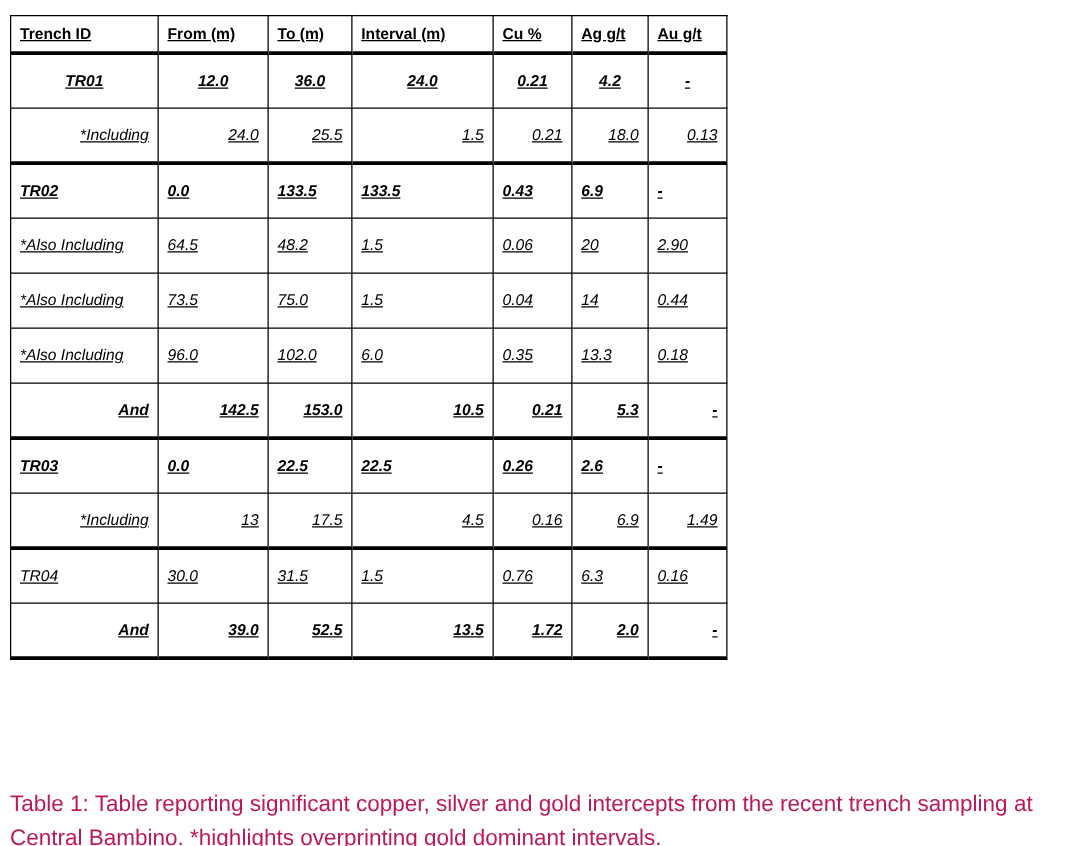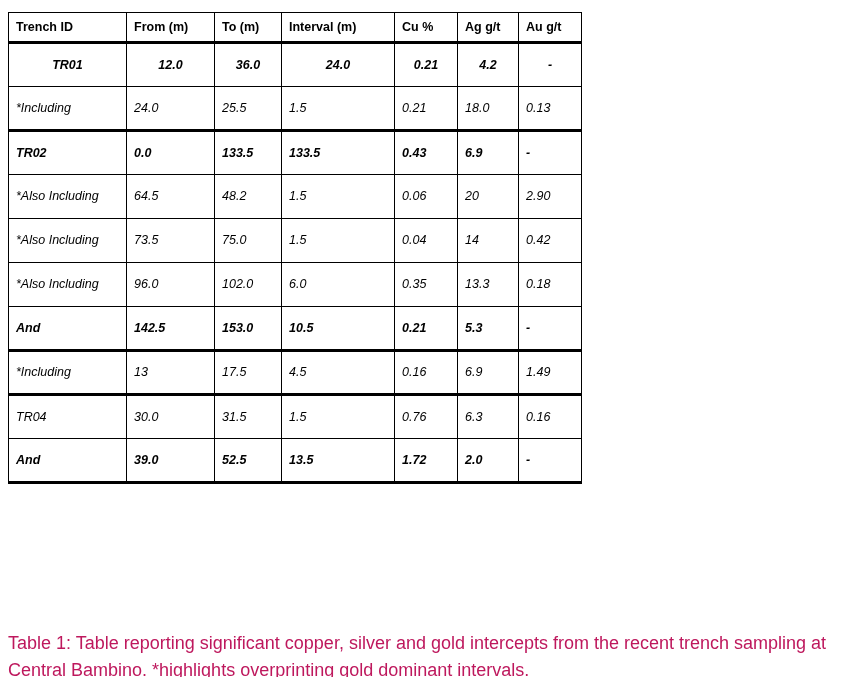--- a/index.html
+++ b/index.html
@@ -11,20 +11,21 @@
     width: 855px;
     height: 677px;
     font-family: "Liberation Sans", sans-serif;
     color: #000000;
     position: relative;
     overflow: hidden;
   }
   .page {
     padding: 12px 0 0 8px;
     box-sizing: border-box;
+    text-decoration: underline;
   }
   table.data-table {
     border-collapse: collapse;
     table-layout: fixed;
     margin: 0;
   }
   table.data-table td, table.data-table th {
     border: 1px solid #000000;
     font-size: 12.5px;
     padding: 6px 7px;
@@ -57,20 +58,21 @@
   }
   tr.tall td.cell {
     height: 44px;
   }
   tr.thick-top td.cell {
     border-top-width: 3px;
     text-align: center;
   }
   tr.thick-bottom td.cell {
     border-bottom-width: 3px;
+    text-align: right;
   }
   .caption {
     position: absolute;
     left: 8px;
     top: 630px;
     width: 820px;
     font-size: 18px;
     line-height: 1.5;
     color: #be185d;
     font-style: normal;
@@ -138,38 +140,47 @@
         <td class="cell">20</td>
         <td class="cell">2.90</td>
       </tr>
       <tr class="tall">
         <td class="cell">*Also Including</td>
         <td class="cell">73.5</td>
         <td class="cell">75.0</td>
         <td class="cell">1.5</td>
         <td class="cell">0.04</td>
         <td class="cell">14</td>
-        <td class="cell">0.42</td>
+        <td class="cell">0.44</td>
       </tr>
       <tr class="tall">
         <td class="cell">*Also Including</td>
         <td class="cell">96.0</td>
         <td class="cell">102.0</td>
         <td class="cell">6.0</td>
         <td class="cell">0.35</td>
         <td class="cell">13.3</td>
         <td class="cell">0.18</td>
       </tr>
       <tr class="bold thick-bottom tall">
         <td class="cell">And</td>
         <td class="cell">142.5</td>
         <td class="cell">153.0</td>
         <td class="cell">10.5</td>
         <td class="cell">0.21</td>
         <td class="cell">5.3</td>
+        <td class="cell">-</td>
+      </tr>
+      <tr class="bold tall">
+        <td class="cell">TR03</td>
+        <td class="cell">0.0</td>
+        <td class="cell">22.5</td>
+        <td class="cell">22.5</td>
+        <td class="cell">0.26</td>
+        <td class="cell">2.6</td>
         <td class="cell">-</td>
       </tr>
       <tr class="thick-bottom tall">
         <td class="cell">*Including</td>
         <td class="cell">13</td>
         <td class="cell">17.5</td>
         <td class="cell">4.5</td>
         <td class="cell">0.16</td>
         <td class="cell">6.9</td>
         <td class="cell">1.49</td>

